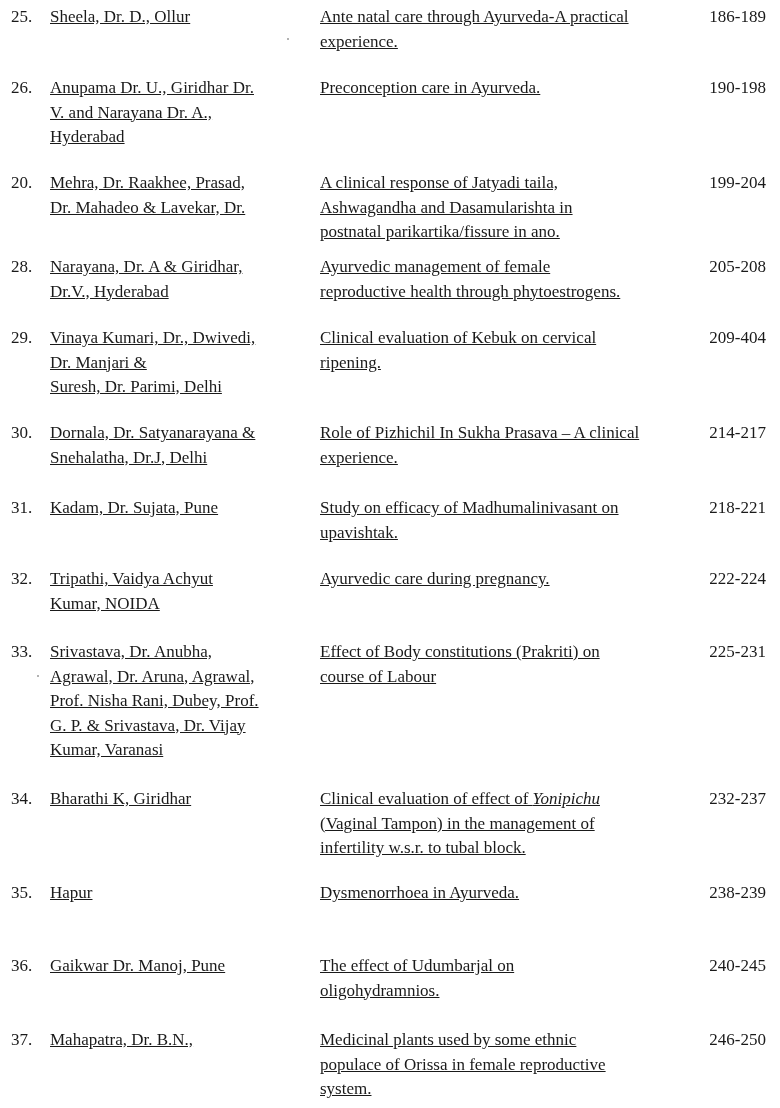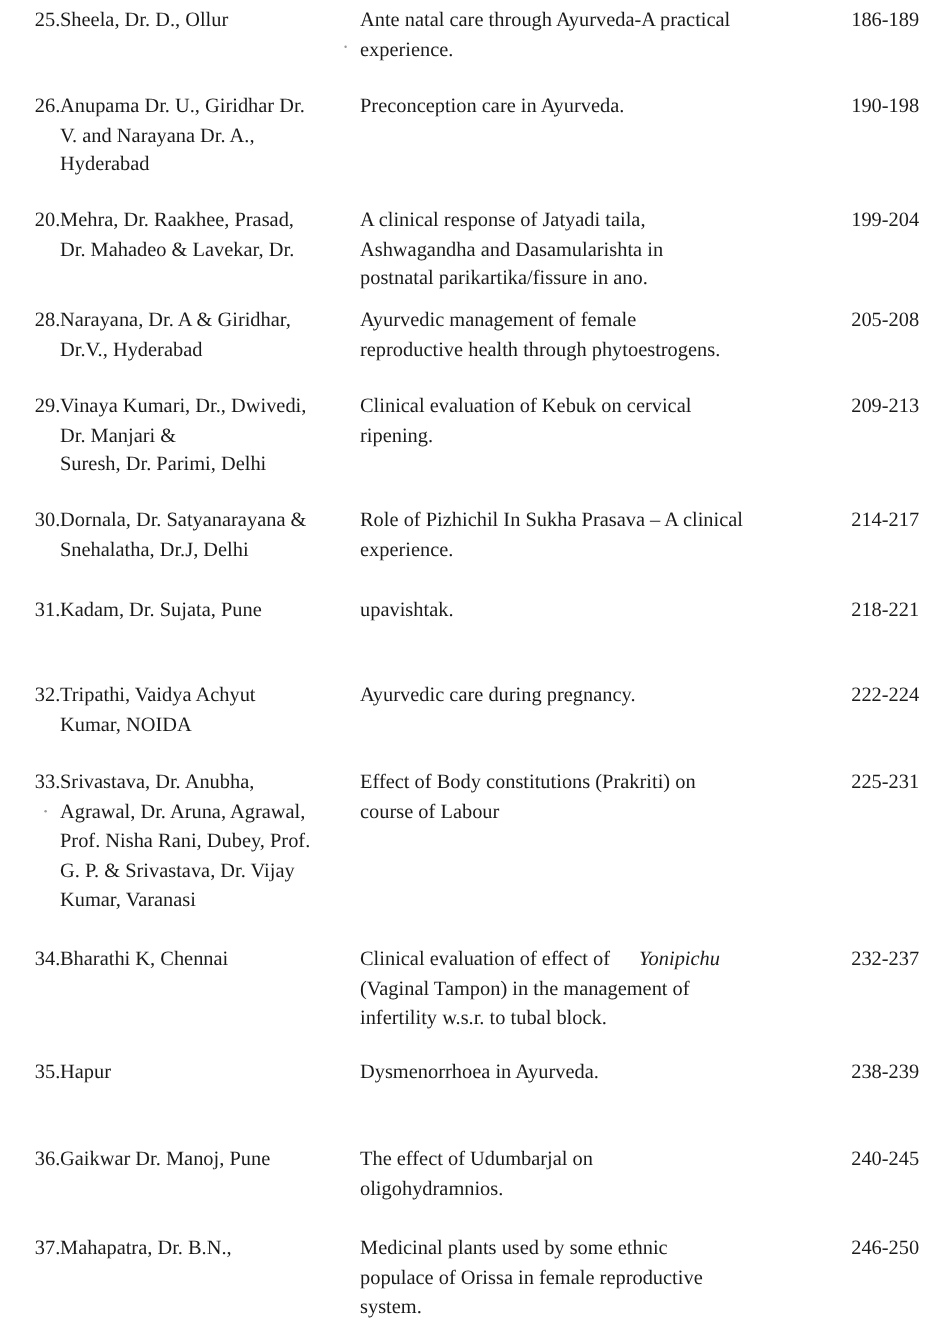--- a/index.html
+++ b/index.html
@@ -6,26 +6,26 @@
     body {
       width: 780px; height: 1108px; position: relative; overflow: hidden;
       font-family: "Liberation Serif", "DejaVu Serif", serif;
       color: #1a1a1a;
     }
     .page { position: absolute; inset: 0; }
     .entry {
       position: absolute; left: 0; width: 780px;
       font-size: 17px; line-height: 24.5px;
     }
-    .num { position: absolute; left: 29px; width: 30px; }
+    .num { position: absolute; left: 11px; width: 30px; }
     .author { position: absolute; left: 50px; width: 252px; }
-    .title { position: absolute; left: 300px; width: 372px; }
+    .title { position: absolute; left: 320px; width: 372px; }
     .pages { position: absolute; left: 700px; width: 66px; text-align: right; }
-    .line { display: block; white-space: nowrap; }
-    .it { font-style: italic; margin-left: 20px; }
+    .line { display: block; white-space: nowrap; text-decoration: underline; }
+    .it { font-style: italic; }
     .speck { position: absolute; width: 2px; height: 2px; background: #999; border-radius: 1px; }
   </style>
 </head>
 <body>
 
 <div class="page">
 
   <div class="entry" style="top:5px">
     <span class="num">25.</span>
     <div class="author">
@@ -82,21 +82,21 @@
     <span class="num">29.</span>
     <div class="author">
       <span class="line">Vinaya Kumari, Dr.,  Dwivedi,</span>
       <span class="line">Dr. Manjari &amp;</span>
       <span class="line">Suresh, Dr. Parimi, Delhi</span>
     </div>
     <div class="title">
       <span class="line">Clinical evaluation of Kebuk on cervical</span>
       <span class="line">ripening.</span>
     </div>
-    <span class="pages">209-213</span>
+    <span class="pages">209-404</span>
   </div>
 
   <div class="entry" style="top:421px">
     <span class="num">30.</span>
     <div class="author">
       <span class="line">Dornala, Dr. Satyanarayana &amp;</span>
       <span class="line">Snehalatha, Dr.J, Delhi</span>
     </div>
     <div class="title">
       <span class="line">Role of Pizhichil In Sukha Prasava – A clinical</span>
@@ -104,20 +104,21 @@
     </div>
     <span class="pages">214-217</span>
   </div>
 
   <div class="entry" style="top:496px">
     <span class="num">31.</span>
     <div class="author">
       <span class="line">Kadam, Dr.  Sujata, Pune</span>
     </div>
     <div class="title">
+      <span class="line">Study on efficacy of Madhumalinivasant on</span>
       <span class="line">upavishtak.</span>
     </div>
     <span class="pages">218-221</span>
   </div>
 
   <div class="entry" style="top:567px">
     <span class="num">32.</span>
     <div class="author">
       <span class="line">Tripathi, Vaidya Achyut</span>
       <span class="line">Kumar, NOIDA</span>
@@ -140,21 +141,21 @@
     <div class="title">
       <span class="line">Effect of Body constitutions (Prakriti) on</span>
       <span class="line">course of Labour</span>
     </div>
     <span class="pages">225-231</span>
   </div>
 
   <div class="entry" style="top:787px">
     <span class="num">34.</span>
     <div class="author">
-      <span class="line">Bharathi K, Chennai</span>
+      <span class="line">Bharathi K, Giridhar</span>
     </div>
     <div class="title">
       <span class="line"><span>Clinical evaluation of effect of </span><span class="it">Yonipichu</span></span>
       <span class="line">(Vaginal Tampon) in the management of</span>
       <span class="line">infertility w.s.r. to tubal block.</span>
     </div>
     <span class="pages">232-237</span>
   </div>
 
   <div class="entry" style="top:881px">

